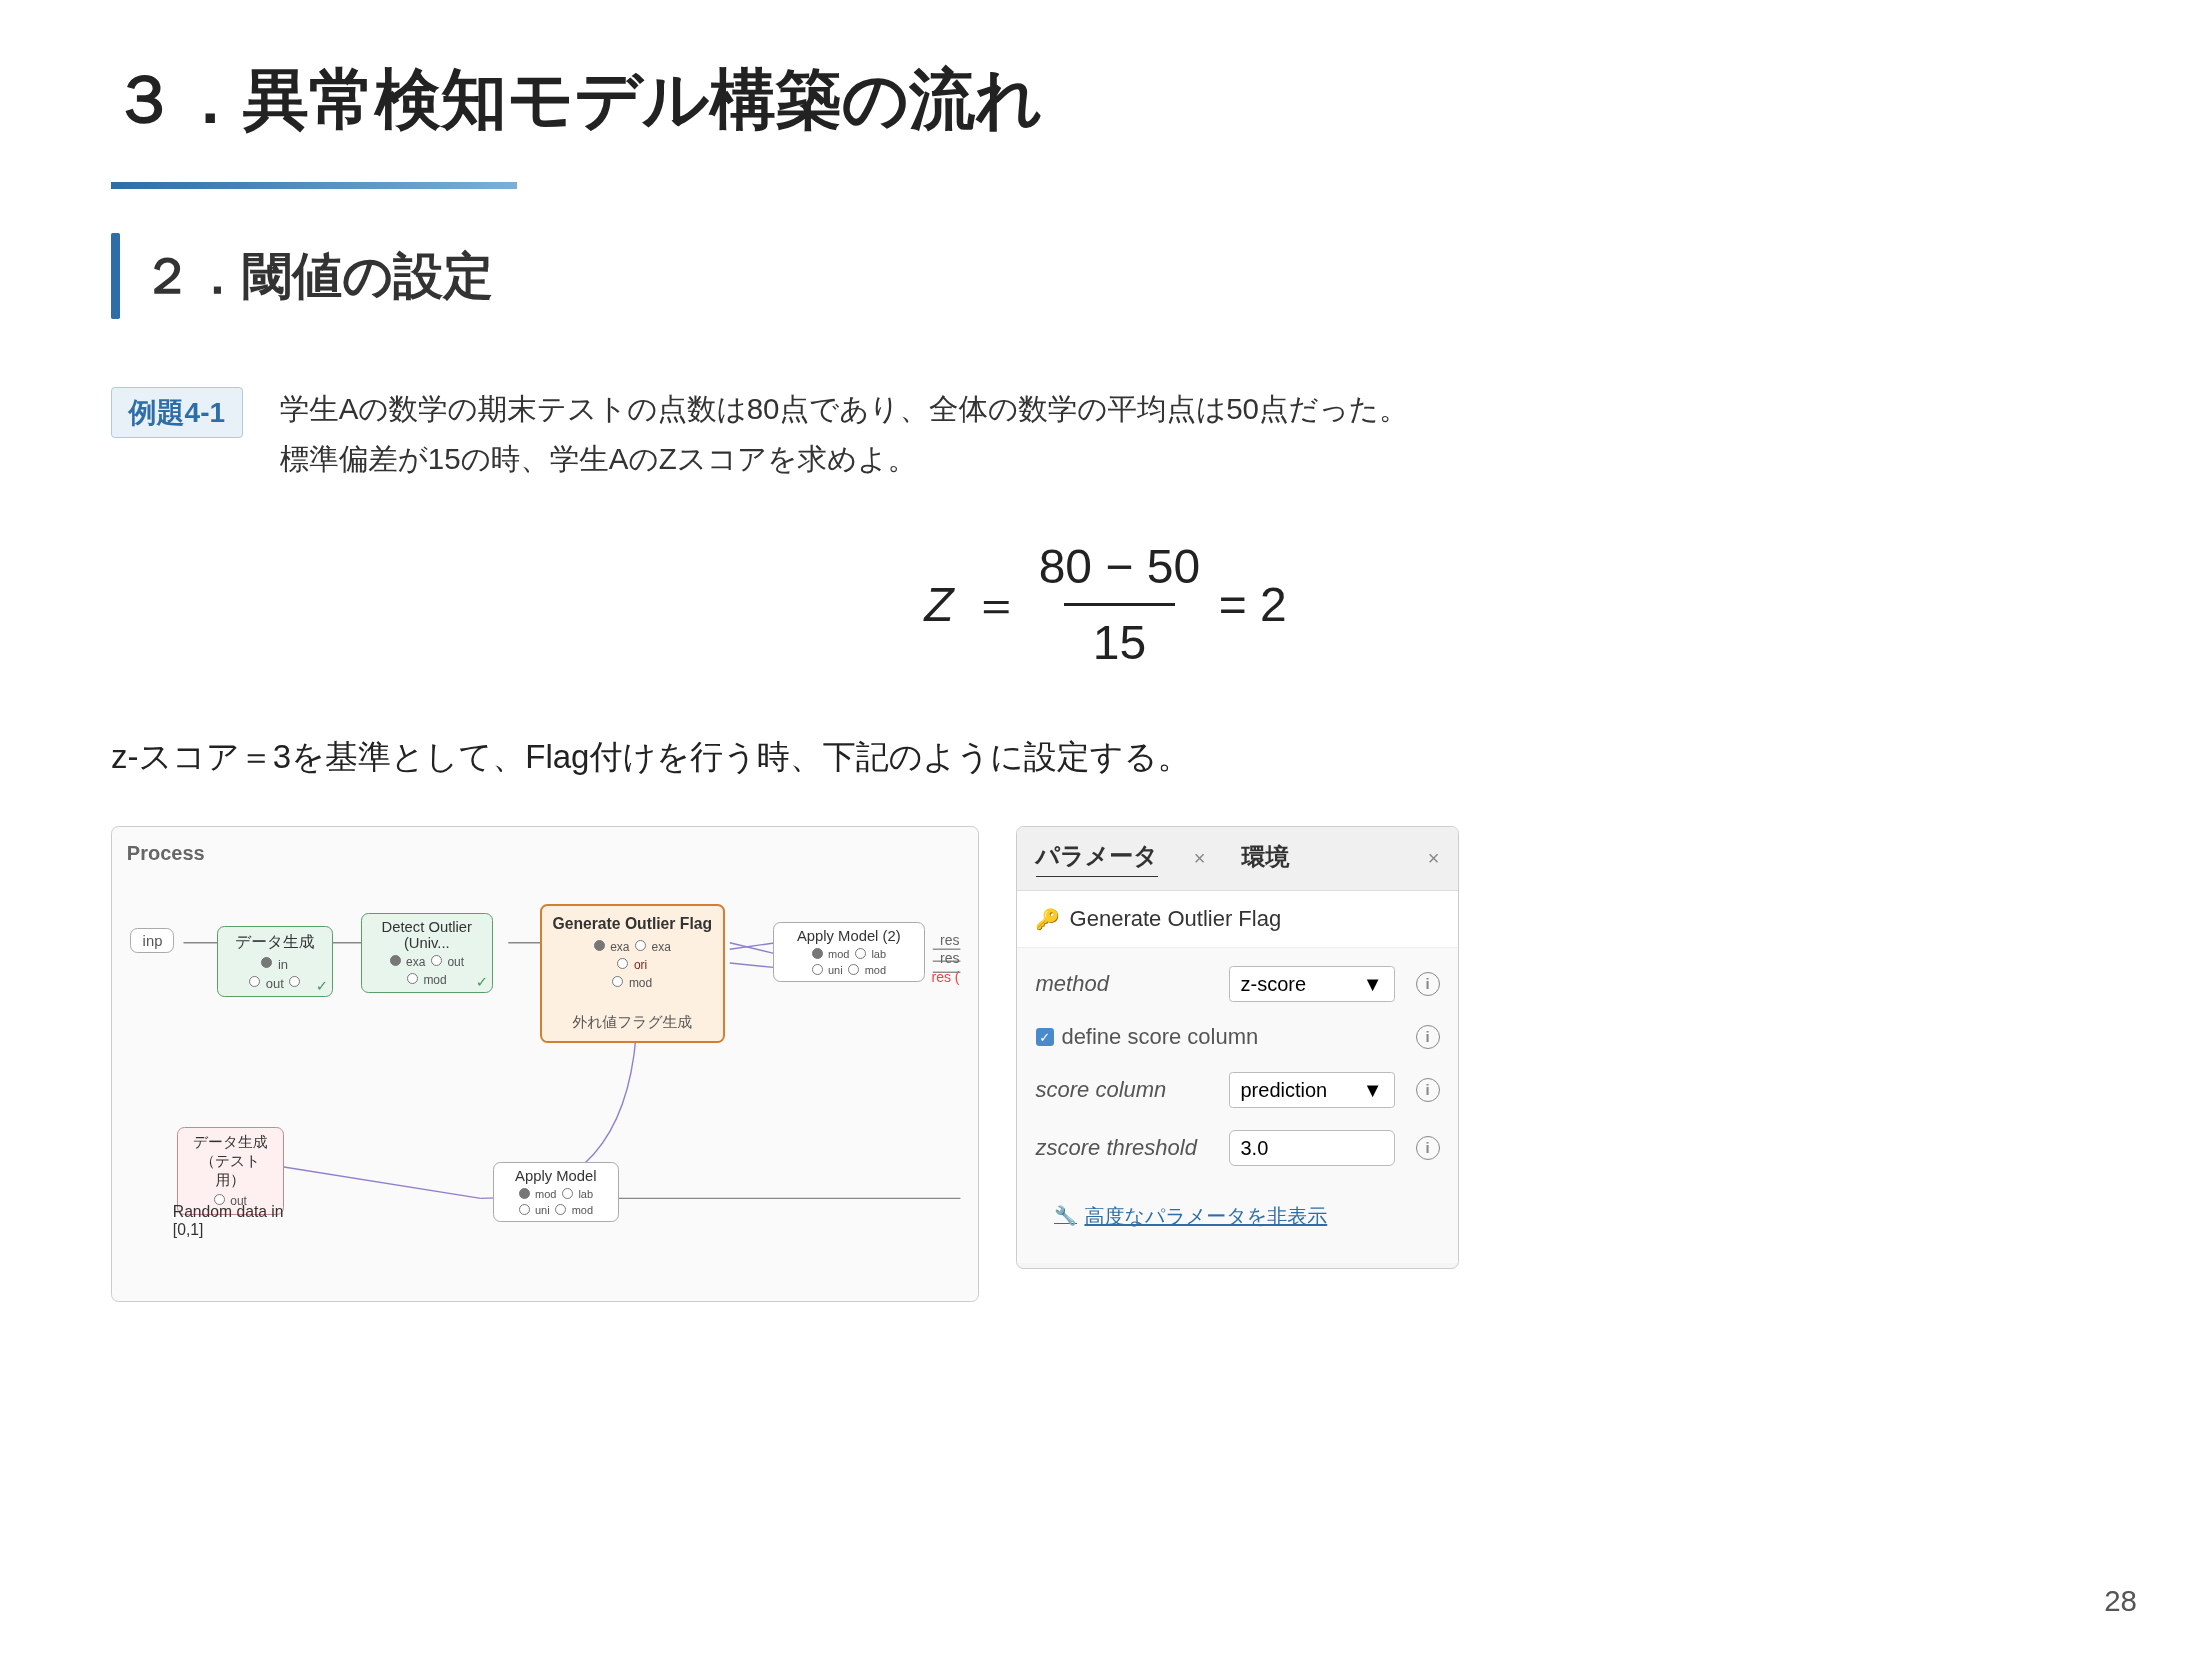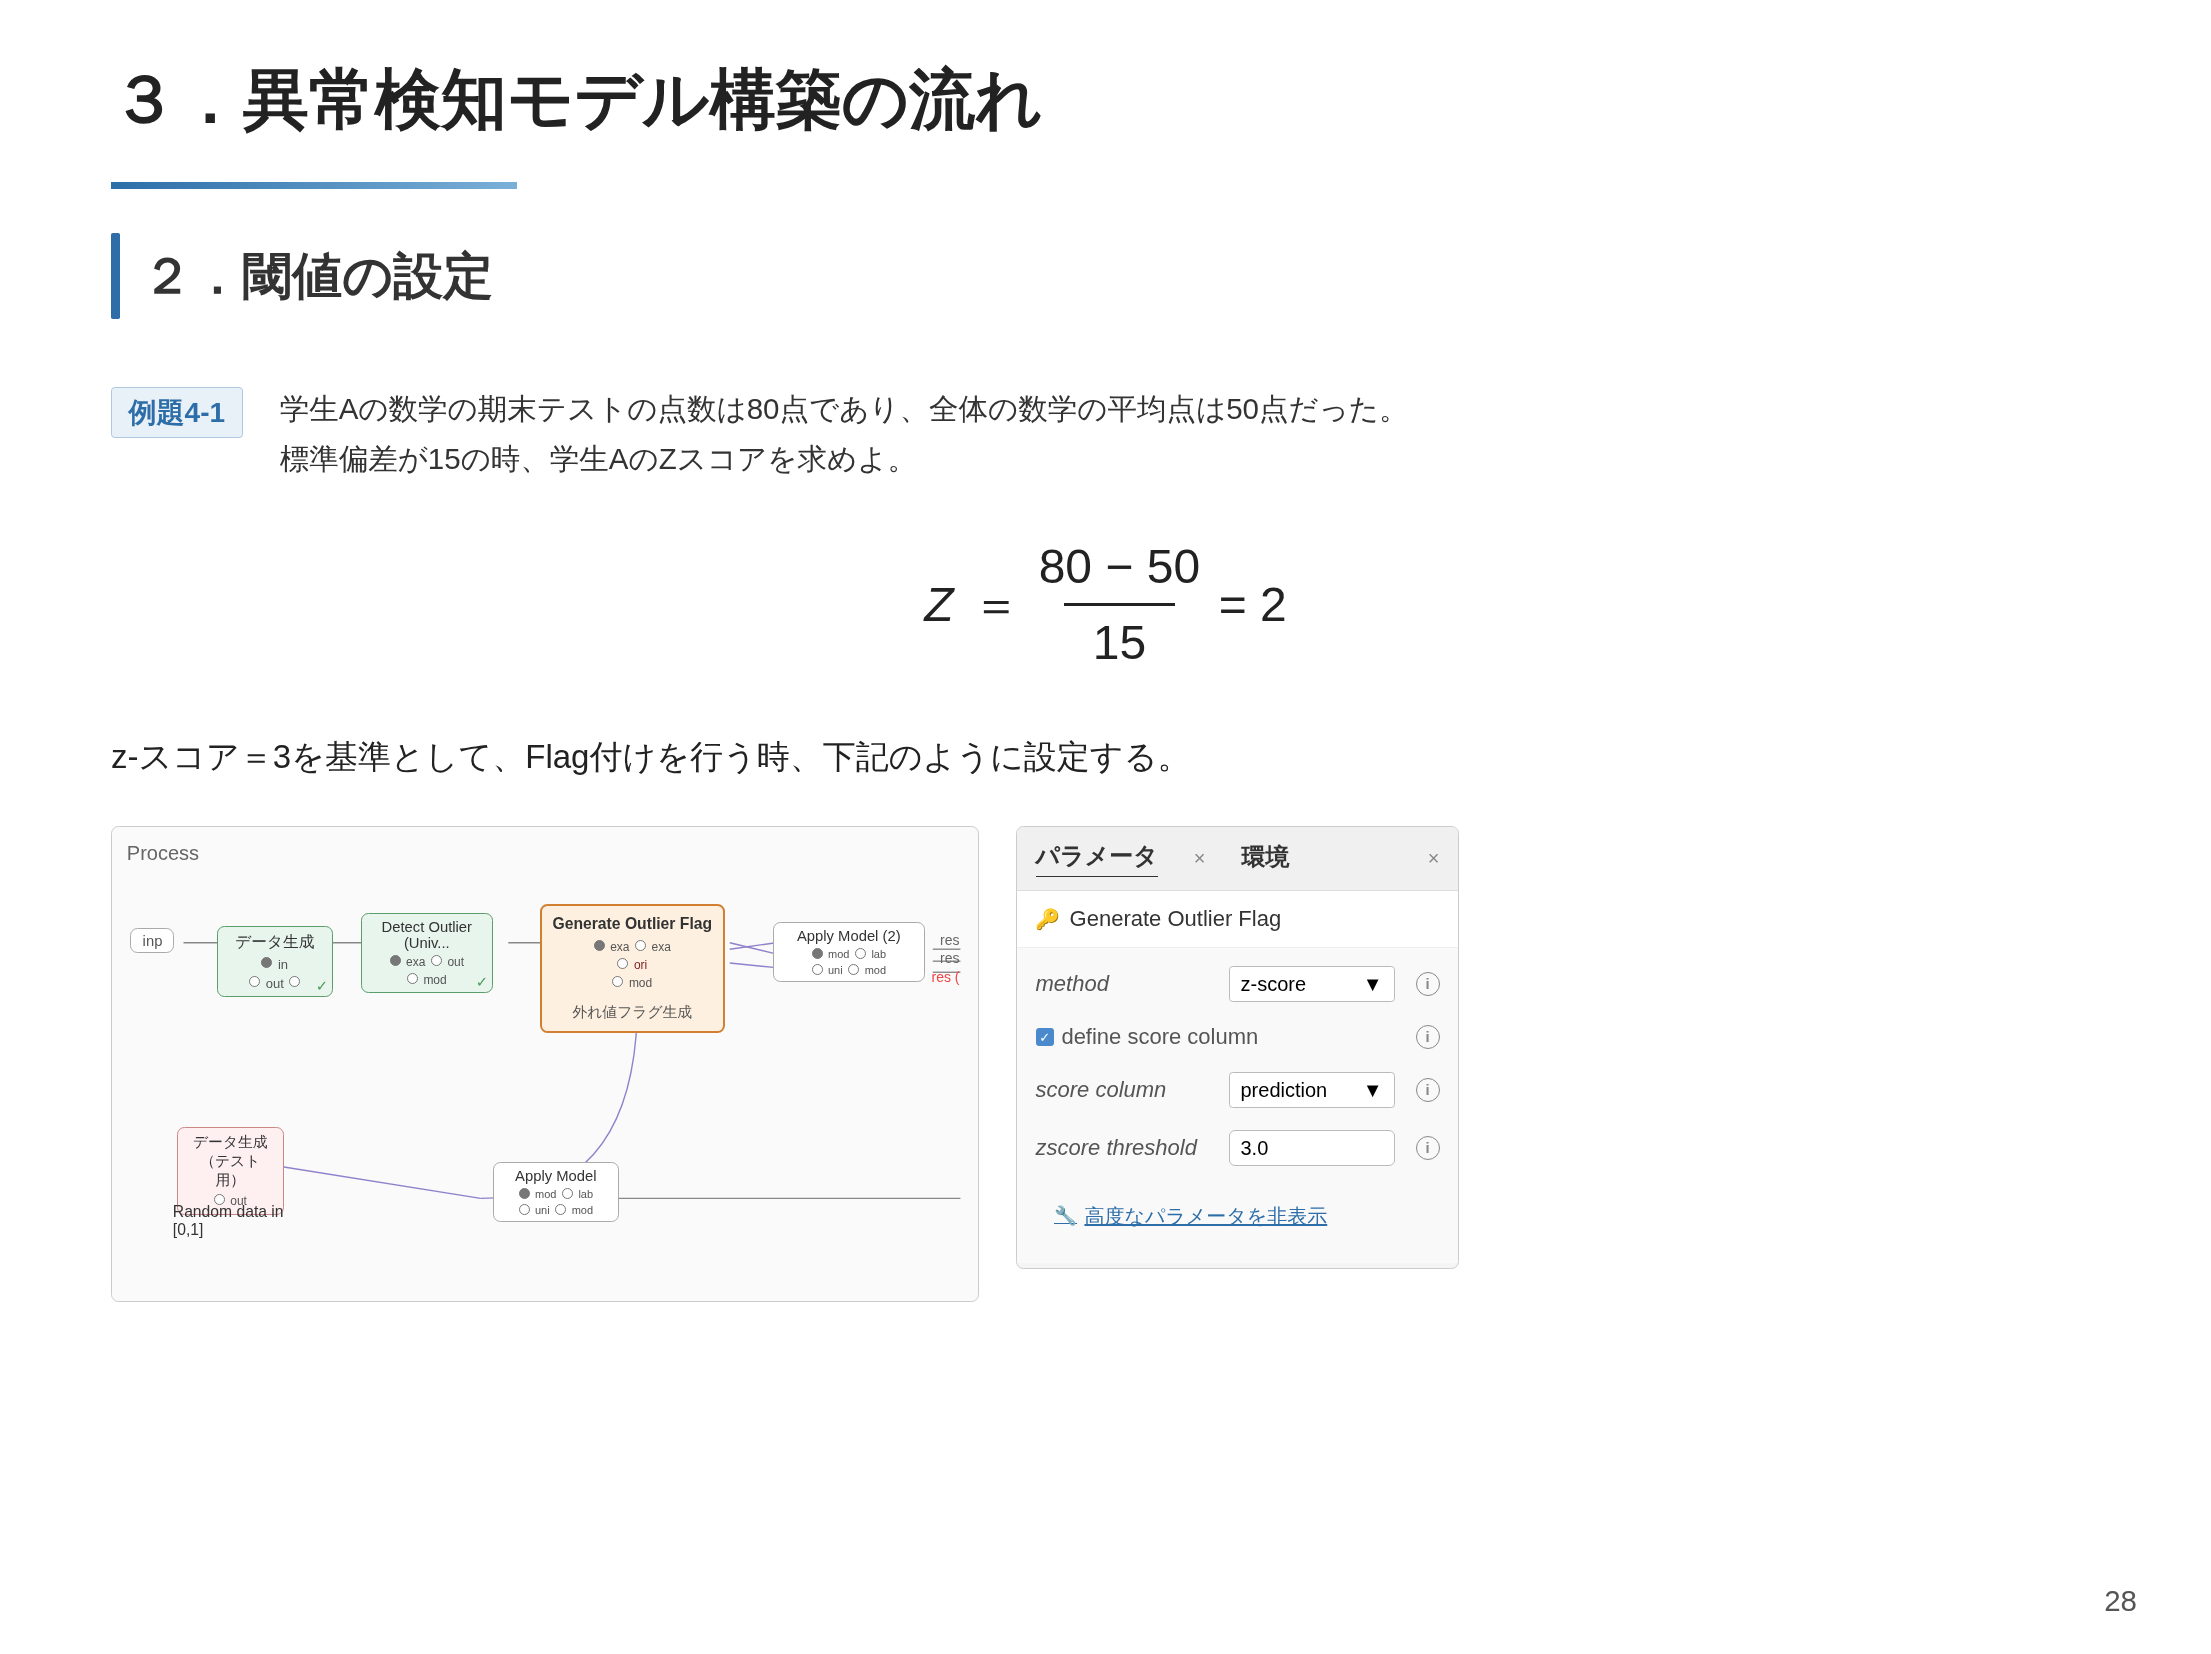--- a/index.html
+++ b/index.html
@@ -144,20 +144,21 @@
       width: 868px;
       min-height: 443px;
       padding: 14.8px;
       position: relative;
     }
 
     .process-label {
       font-size: 20px;
       color: #666666;
       margin-bottom: 14.8px;
+      font-weight: bold;
     }
 
     
     .param-panel {
       border: 1.4px solid #cccccc;
       border-radius: 7.4px;
       background: #f5f5f5;
       width: 443px;
       min-height: 443px;
       padding: 0;
@@ -499,21 +500,21 @@
             <span style="font-size:12px;color:#555;">exa</span>
           </div>
           <div class="ports-row">
             <span class="pt"></span>
             <span style="font-size:12px;color:#7f1d1d;">ori</span>
           </div>
           <div class="ports-row">
             <span class="pt"></span>
             <span style="font-size:12px;color:#555;">mod</span>
           </div>
-          <div style="font-size:14.8px; color:#555; margin-top:13px;">外れ値フラグ生成</div>
+          <div style="font-size:14.8px; color:#555; margin-top:23px;">外れ値フラグ生成</div>
         </div>
 
         <div class="proc-node" style="left:646px; top:42px; width:152px;">
           <div style="font-size:14.8px;">Apply Model (2)</div>
           <div class="ports-row">
             <span class="pt filled"></span>
             <span style="font-size:11px;color:#555;">mod</span>
             <span class="pt"></span>
             <span style="font-size:11px;color:#555;">lab</span>
           </div>

